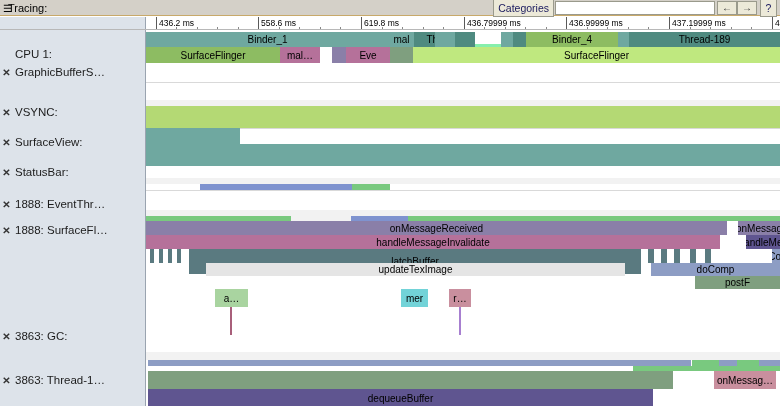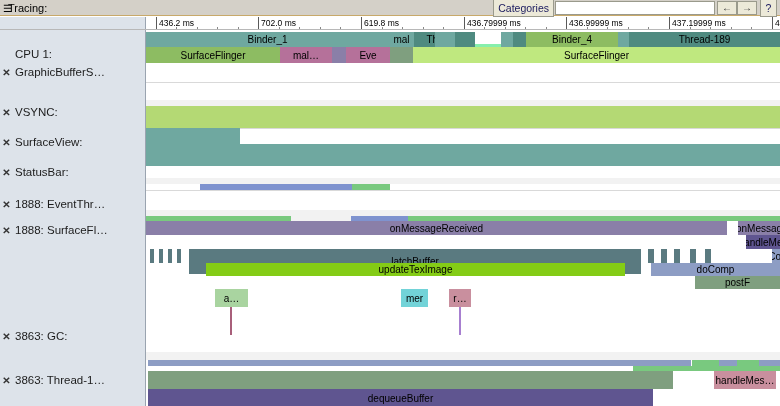--- a/index.html
+++ b/index.html
@@ -120,21 +120,21 @@
   <div class="ruler">
     <div class="ruler-pad"></div>
     <div class="ruler-track" id="ruler-track">
         <div class="tick-major" style="left: 10px;"></div>
         <div class="tick-label" style="left: 11px;">436.2 ms</div>
         <div class="tick-minor" style="left: 30px;"></div>
         <div class="tick-minor" style="left: 51px;"></div>
         <div class="tick-minor" style="left: 71px;"></div>
         <div class="tick-minor" style="left: 92px;"></div>
         <div class="tick-major" style="left: 112px;"></div>
-        <div class="tick-label" style="left: 113px;">702.0 ms</div>
+        <div class="tick-label" style="left: 113px;">558.6 ms</div>
         <div class="tick-minor" style="left: 133px;"></div>
         <div class="tick-minor" style="left: 153px;"></div>
         <div class="tick-minor" style="left: 174px;"></div>
         <div class="tick-minor" style="left: 194px;"></div>
         <div class="tick-major" style="left: 215px;"></div>
         <div class="tick-label" style="left: 216px;">619.8 ms</div>
         <div class="tick-minor" style="left: 236px;"></div>
         <div class="tick-minor" style="left: 256px;"></div>
         <div class="tick-minor" style="left: 277px;"></div>
         <div class="tick-minor" style="left: 297px;"></div>
@@ -231,21 +231,21 @@
       <div class="slice" style="left: 380px; top: 2px; width: 92px; height: 15px; background: rgb(141, 188, 98);">
         <span class="slice-lbl">Binder_4</span>
       </div>
       <div class="slice" style="left: 472px; top: 2px; width: 11px; height: 15px; background: rgb(111, 168, 160);"></div>
       <div class="slice" style="left: 483px; top: 2px; width: 151px; height: 15px; background: rgb(79, 138, 128);">
         <span class="slice-lbl">Thread-189</span>
       </div>
       <div class="slice" style="left: 0px; top: 17px; width: 134px; height: 16px; background: rgb(141, 188, 98);">
         <span class="slice-lbl">SurfaceFlinger</span>
       </div>
-      <div class="slice" style="left: 134px; top: 17px; width: 52px; height: 16px; background: rgb(181, 113, 154);">
+      <div class="slice" style="left: 134px; top: 17px; width: 40px; height: 16px; background: rgb(181, 113, 154);">
         <span class="slice-lbl">mal…</span>
       </div>
       <div class="slice" style="left: 186px; top: 17px; width: 14px; height: 16px; background: rgb(138, 127, 168);"></div>
       <div class="slice" style="left: 200px; top: 17px; width: 44px; height: 16px; background: rgb(181, 113, 154);">
         <span class="slice-lbl">Eve</span>
       </div>
       <div class="slice" style="left: 244px; top: 17px; width: 23px; height: 16px; background: rgb(127, 159, 127);"></div>
       <div class="slice" style="left: 267px; top: 17px; width: 367px; height: 16px; background: rgb(191, 232, 127);">
         <span class="slice-lbl">SurfaceFlinger</span>
       </div>
@@ -258,39 +258,42 @@
       <div class="slice" style="left: 145px; top: 186px; width: 60px; height: 5px; background: rgb(242, 242, 242);"></div>
       <div class="slice" style="left: 205px; top: 186px; width: 57px; height: 5px; background: rgb(127, 147, 207);"></div>
       <div class="slice" style="left: 262px; top: 186px; width: 69px; height: 5px; background: rgb(121, 201, 127);"></div>
       <div class="slice" style="left: 331px; top: 186px; width: 303px; height: 5px; background: rgb(121, 201, 127);"></div>
       <div class="slice" style="left: 0px; top: 191px; width: 581px; height: 14px; background: rgb(138, 127, 168);">
         <span class="slice-lbl">onMessageReceived</span>
       </div>
       <div class="slice" style="left: 592px; top: 191px; width: 42px; height: 14px; background: rgb(138, 127, 168);">
         <span class="slice-lbl">onMessag</span>
       </div>
+      <div class="slice" style="left: 0px; top: 205px; width: 574px; height: 14px; background: rgb(181, 113, 154);">
+        <span class="slice-lbl">handleMessageInvalidate</span>
+      </div>
       <div class="slice" style="left: 600px; top: 205px; width: 34px; height: 14px; background: rgb(95, 85, 144);">
         <span class="slice-lbl">handleMes</span>
       </div>
       <div class="slice" style="left: 4px; top: 219px; width: 4px; height: 14px; background: rgb(90, 122, 128);"></div>
       <div class="slice" style="left: 13px; top: 219px; width: 4px; height: 14px; background: rgb(90, 122, 128);"></div>
       <div class="slice" style="left: 22px; top: 219px; width: 4px; height: 14px; background: rgb(90, 122, 128);"></div>
       <div class="slice" style="left: 31px; top: 219px; width: 4px; height: 14px; background: rgb(90, 122, 128);"></div>
       <div class="slice" style="left: 43px; top: 219px; width: 452px; height: 25px; background: rgb(90, 122, 128);">
         <span class="slice-lbl">latchBuffer</span>
       </div>
       <div class="slice" style="left: 502px; top: 219px; width: 6px; height: 14px; background: rgb(90, 122, 128);"></div>
       <div class="slice" style="left: 515px; top: 219px; width: 6px; height: 14px; background: rgb(90, 122, 128);"></div>
       <div class="slice" style="left: 528px; top: 219px; width: 6px; height: 14px; background: rgb(90, 122, 128);"></div>
       <div class="slice" style="left: 544px; top: 219px; width: 6px; height: 14px; background: rgb(90, 122, 128);"></div>
       <div class="slice" style="left: 559px; top: 219px; width: 6px; height: 14px; background: rgb(90, 122, 128);"></div>
       <div class="slice" style="left: 626px; top: 219px; width: 8px; height: 14px; background: rgb(141, 157, 196);">
         <span class="slice-lbl">doComp</span>
       </div>
-      <div class="slice" style="left: 60px; top: 233px; width: 419px; height: 13px; background: #84cc16;">
+      <div class="slice" style="left: 60px; top: 233px; width: 419px; height: 13px; background: #e5e5e5;">
         <span class="slice-lbl">updateTexImage</span>
       </div>
       <div class="slice" style="left: 505px; top: 233px; width: 129px; height: 13px; background: rgb(141, 157, 196);">
         <span class="slice-lbl">doComp</span>
       </div>
       <div class="slice" style="left: 549px; top: 246px; width: 85px; height: 13px; background: rgb(127, 159, 127);">
         <span class="slice-lbl">postF</span>
       </div>
       <div class="slice" style="left: 69px; top: 259px; width: 33px; height: 18px; background: rgb(169, 212, 160);">
         <span class="slice-lbl">a…</span>
@@ -304,20 +307,20 @@
       <div class="arrow" style="left: 84px; top: 277px; height: 28px; background: rgb(168, 95, 122);"></div>
       <div class="arrow" style="left: 313px; top: 277px; height: 28px; background: rgb(167, 127, 208);"></div>
       <div class="slice" style="left: 2px; top: 330px; width: 543px; height: 6px; background: rgb(141, 157, 196);"></div>
       <div class="slice" style="left: 546px; top: 330px; width: 27px; height: 6px; background: rgb(121, 201, 127);"></div>
       <div class="slice" style="left: 573px; top: 330px; width: 18px; height: 6px; background: rgb(141, 157, 196);"></div>
       <div class="slice" style="left: 591px; top: 330px; width: 22px; height: 6px; background: rgb(121, 201, 127);"></div>
       <div class="slice" style="left: 613px; top: 330px; width: 21px; height: 6px; background: rgb(141, 157, 196);"></div>
       <div class="slice" style="left: 487px; top: 336px; width: 147px; height: 5px; background: rgb(121, 201, 127);"></div>
       <div class="slice" style="left: 2px; top: 341px; width: 525px; height: 18px; background: rgb(127, 159, 127);"></div>
       <div class="slice" style="left: 568px; top: 341px; width: 62px; height: 18px; background: rgb(201, 143, 158);">
-        <span class="slice-lbl">handleMes…</span>
+        <span class="slice-lbl">onMessag…</span>
       </div>
       <div class="slice" style="left: 2px; top: 359px; width: 505px; height: 19px; background: rgb(95, 85, 144);">
         <span class="slice-lbl">dequeueBuffer</span>
       </div>
     </div>
 
 </div>
 
 </body></html>

